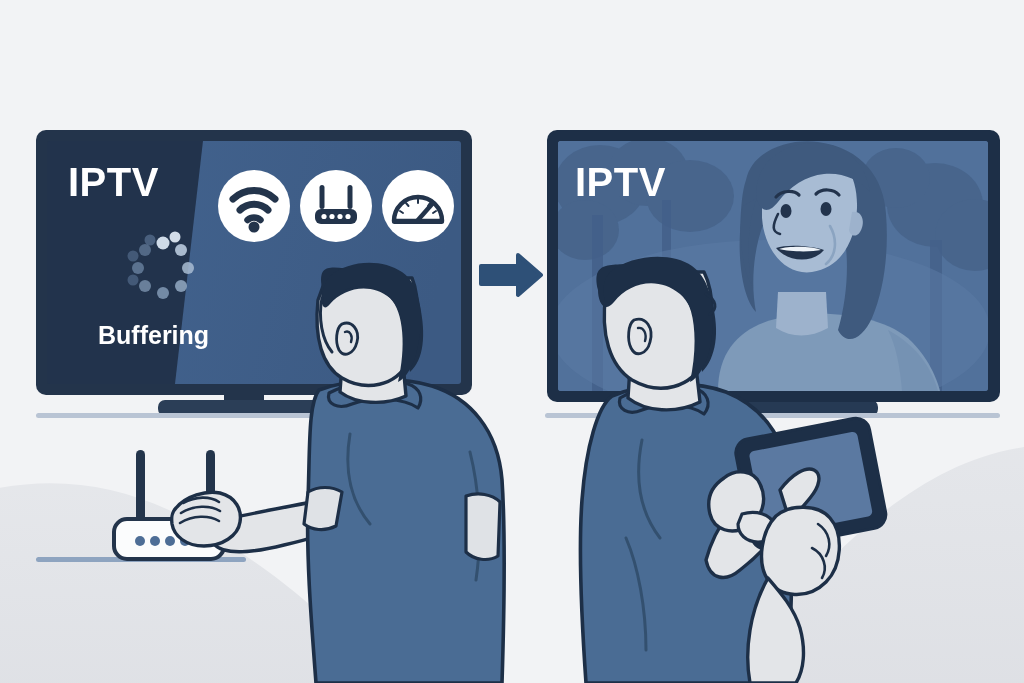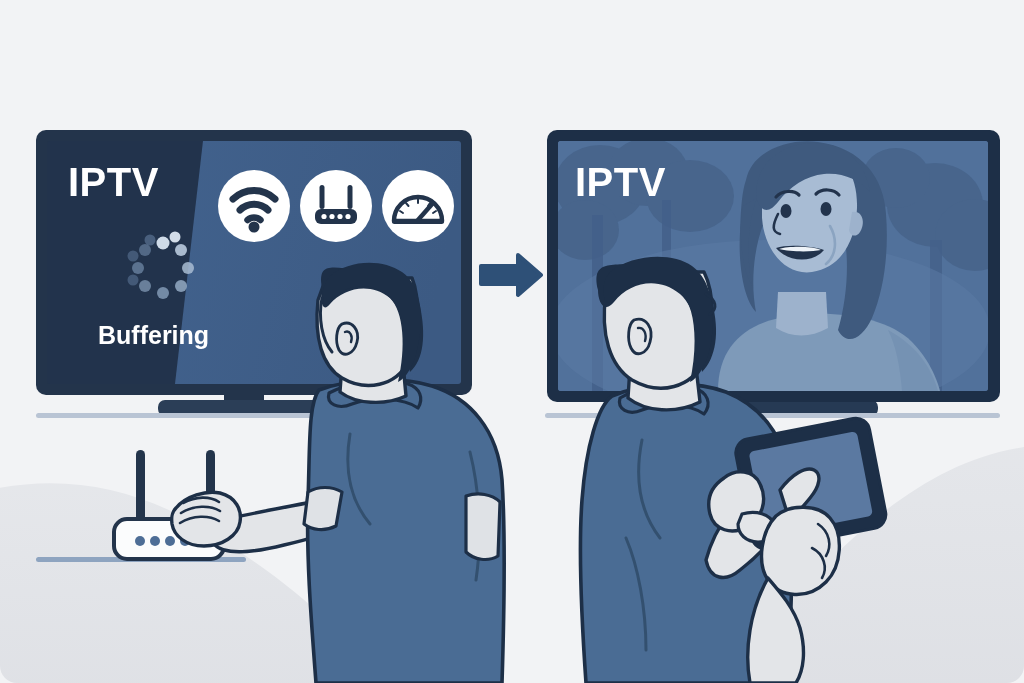--- a/index.html
+++ b/index.html
@@ -3,21 +3,21 @@
 <meta charset="utf-8">
 <title>IPTV Buffering vs Smooth Streaming Illustration</title>
 <style>
   html,body{margin:0;padding:0;}
   body{
     width:1024px;height:683px;
     background:#f2f3f5;
     font-family:"Liberation Sans", sans-serif;
     overflow:hidden;
   }
-  #stage{position:relative;width:1024px;height:683px;overflow:hidden;border-radius:17px;}
+  #stage{position:relative;width:1024px;height:683px;overflow:hidden;}
   #stage svg{display:block;}
   .txt-iptv{
     font-family:"Liberation Sans", sans-serif;
     font-weight:bold;
     font-size:40px;
     fill:#ffffff;
     letter-spacing:0.5px;
   }
   .txt-buffering{
     font-family:"Liberation Sans", sans-serif;

